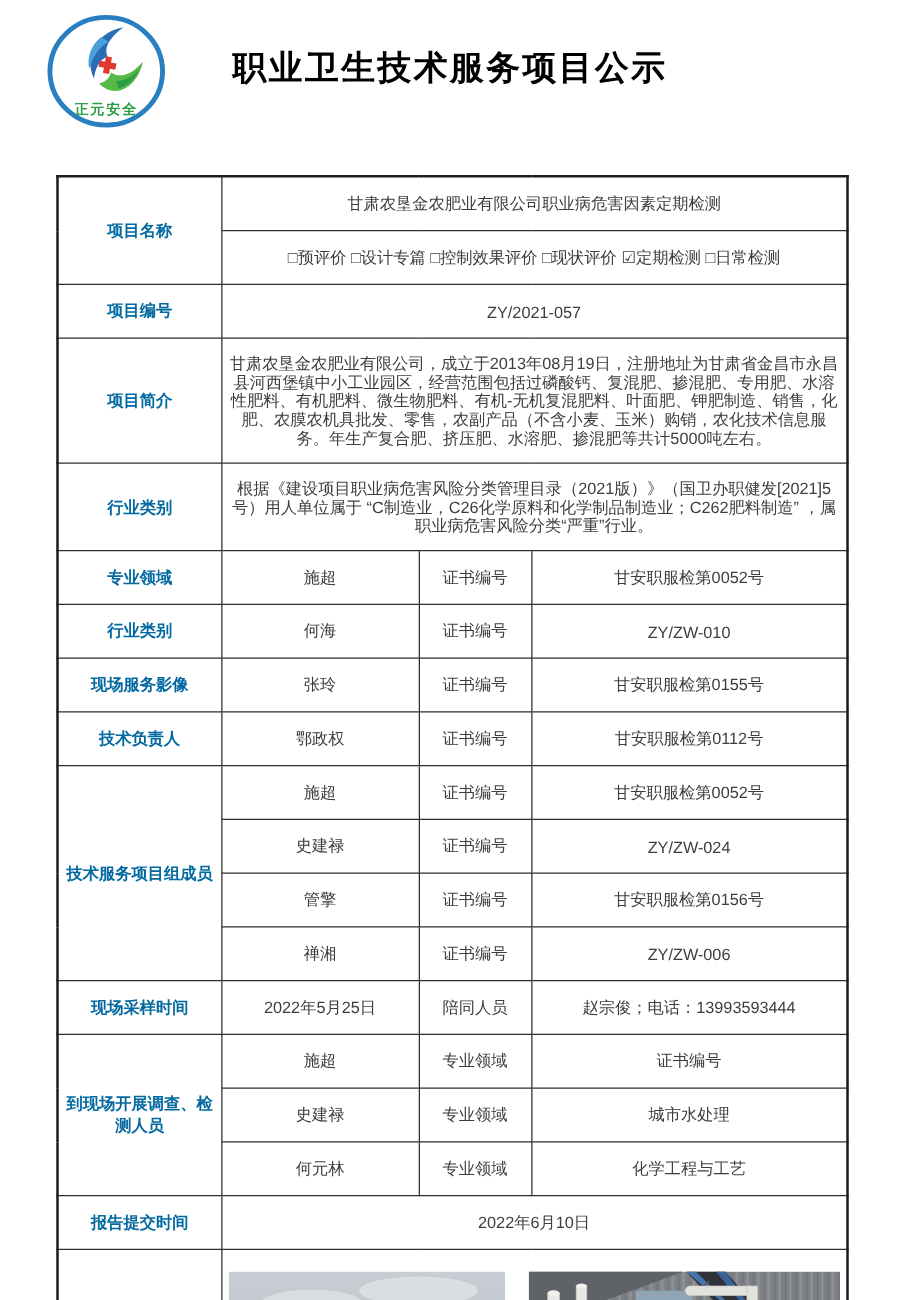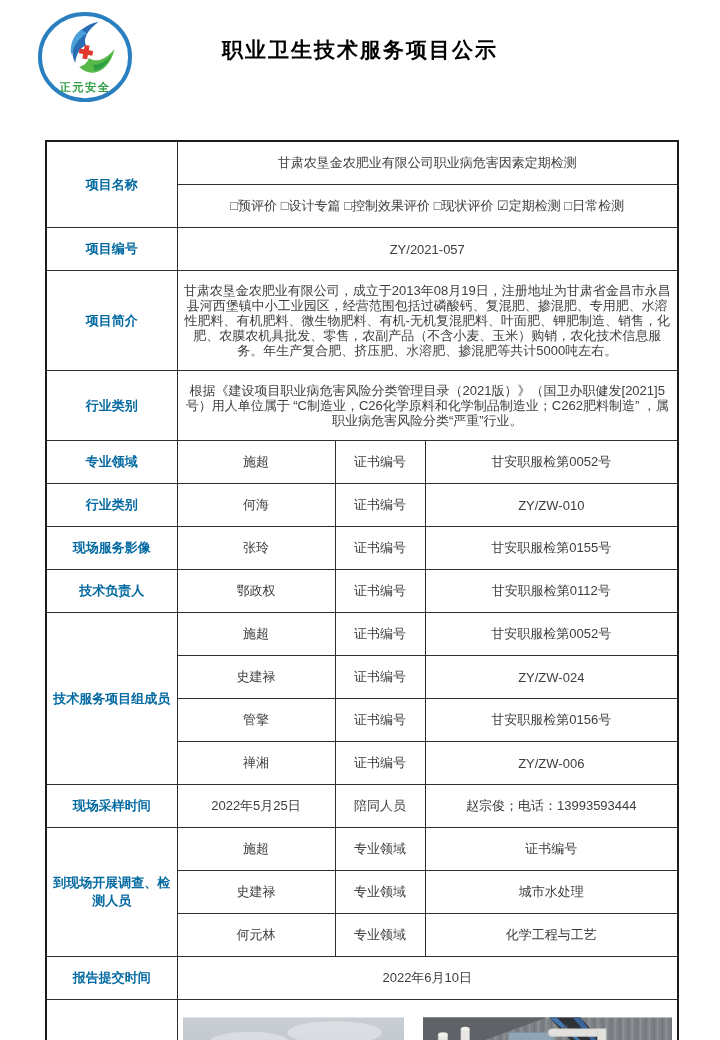--- a/index.html
+++ b/index.html
@@ -4,21 +4,21 @@
 <style>
   html,body{margin:0;padding:0;}
   body{
     width:720px;height:1040px;background:#ffffff;position:relative;
     font-family:"Liberation Sans", sans-serif;color:#3d3d3d;
   }
   .header{position:relative;height:140px;}
   .logo{position:absolute;left:36px;top:10px;width:98px;height:94px;}
   .page-title{
     position:absolute;left:0;right:0;top:36px;margin:0;text-align:center;
-    font-size:21px;font-weight:bold;color:#000;letter-spacing:2px;
+    font-size:27px;font-weight:bold;color:#000;letter-spacing:2px;
   }
   table.notice{
     position:absolute;left:45px;top:140px;width:632px;
     border-collapse:collapse;table-layout:fixed;
     font-size:13px;color:#3d3d3d;
   }
   table.notice td{
     border:1px solid #2e2e2e;text-align:center;vertical-align:middle;
     padding:12px 5px;overflow:hidden;
   }

